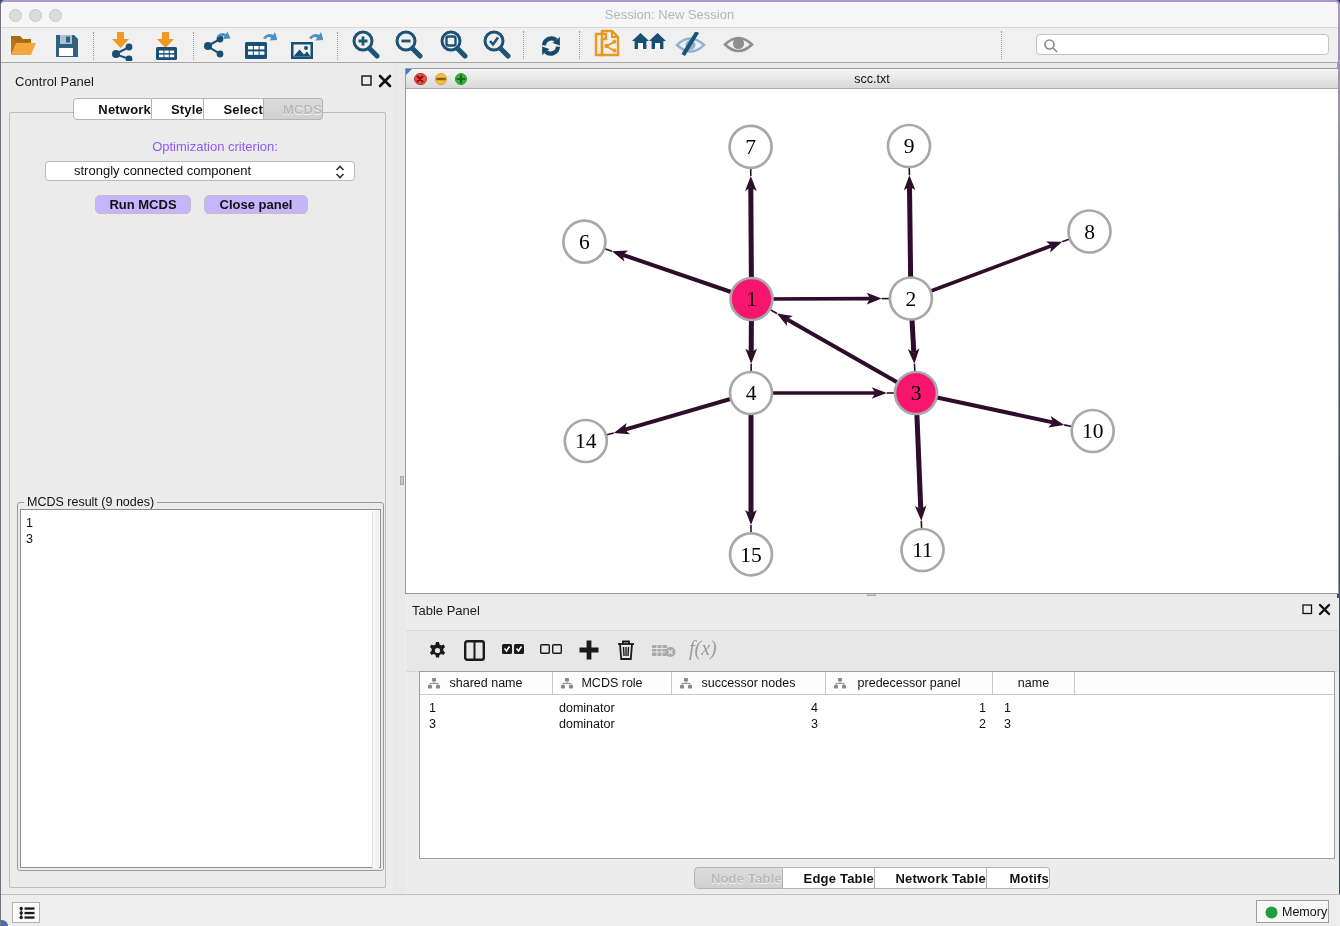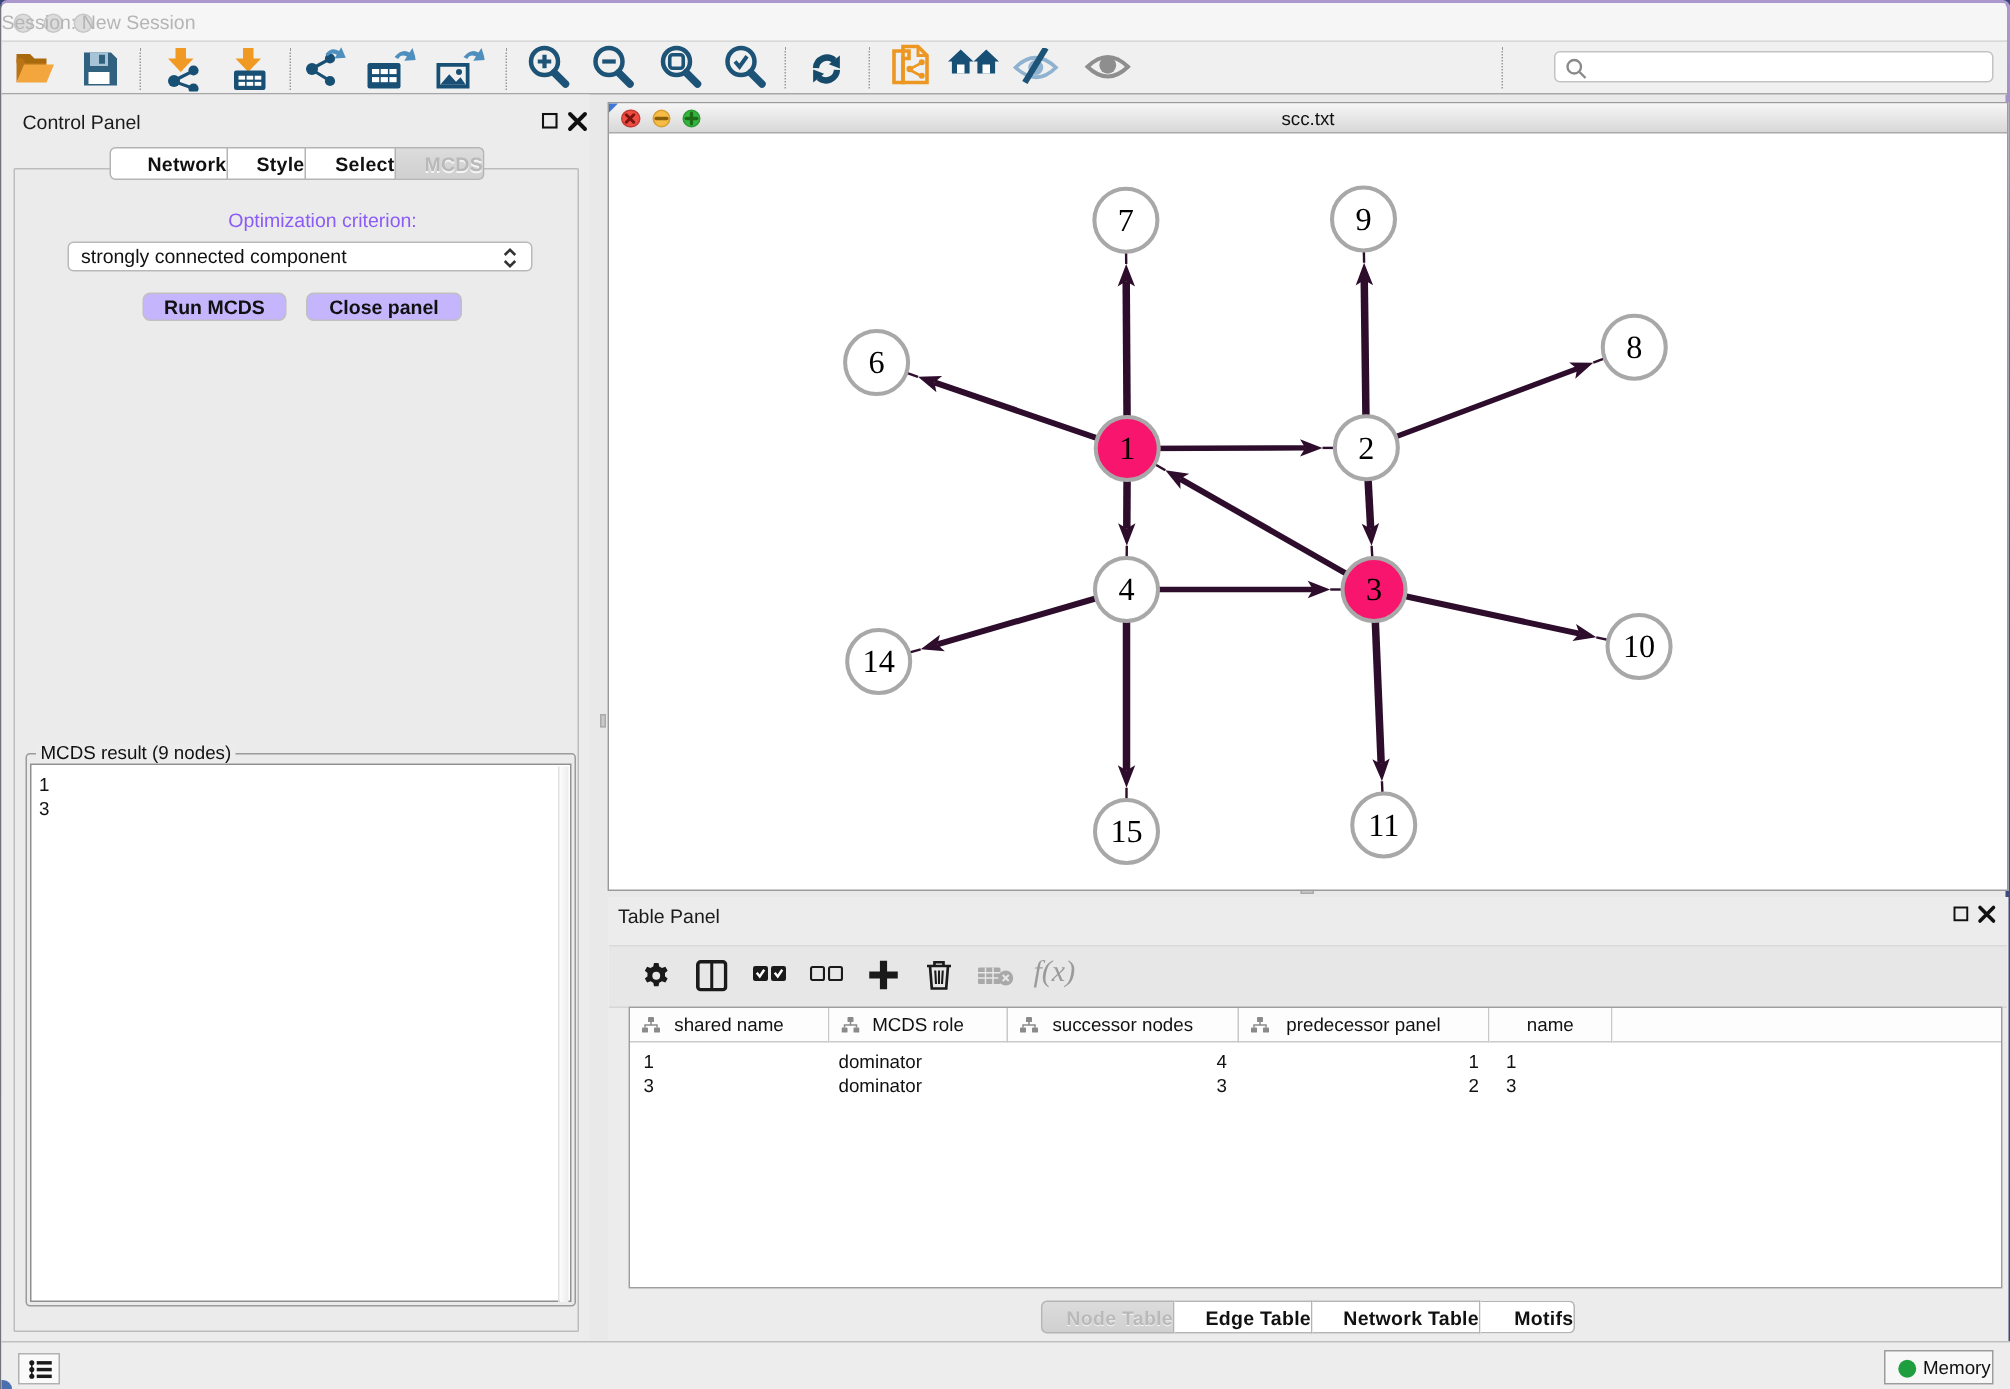--- a/index.html
+++ b/index.html
@@ -3,37 +3,37 @@
 <style>
 *{margin:0;padding:0;box-sizing:border-box}
 html,body{width:1340px;height:926px;overflow:hidden}
 body{font-family:"Liberation Sans",sans-serif;background:#36447a}
 #app{position:absolute;left:0;top:0;width:1340px;height:926px;background:#e9e9e9;
  border-top:2px solid #ab99cd;border-left:1px solid #73737f;
  border-radius:5px 5px 0 0}
 .abs{position:absolute}
 #titlebar{position:absolute;left:0;top:0;width:1337px;height:25px;background:#f6f6f6;border-radius:4px 4px 0 0}
 .tl{position:absolute;top:7px;width:13px;height:13px;border-radius:50%;background:#dcdcdc;border:1px solid #c8c8c8}
-#wtitle{position:absolute;top:5px;left:0;width:1337px;font-size:13px;color:#b5b5b5}
+#wtitle{position:absolute;top:5px;left:0;width:1337px;text-align:center;font-size:13px;color:#b5b5b5}
 #toolbar{position:absolute;left:0;top:25px;width:1337px;height:36px;background:#f0f0f0;border-bottom:1px solid #a6a6a6;border-top:1px solid #d8d8d8}
 .vsep{position:absolute;top:4px;height:28px;width:0;border-left:1px dotted #9a9a9a}
 #searchbox{position:absolute;left:1035px;top:7px;width:293px;height:21px;background:#fff;border:1px solid #c3c3c3;border-radius:4px}
 #searchbox svg{position:absolute;left:6px;top:3px}
 
 #cpanel{position:absolute;left:0;top:61px;width:392px;height:831px;background:#ececec}
 #cphead{position:absolute;left:14px;top:11px;font-size:13px;color:#1a1a1a}
 #cpbox{position:absolute;left:8px;top:49px;width:377px;height:776px;border:1px solid #bdbdbd;background:#ebebeb;border-radius:1px}
 .tabs{position:absolute;top:35px;height:22px;font-size:13px}
 .tab{position:absolute;top:0;height:22px;background:#fff;border:1px solid #b4b4b4;border-left:none;
  text-align:right;line-height:21px;color:#111;font-weight:bold;letter-spacing:.2px}
 .tab.first{border-left:1px solid #b4b4b4;border-radius:4px 0 0 4px}
 .tab.last{border-radius:0 4px 4px 0}
 .tab.sel{background:linear-gradient(#dcdcdc,#d0d0d0);color:#b9b9b9;text-shadow:0 1px 0 #f5f5f5}
 #optlabel{position:absolute;left:18px;top:76px;width:392px;text-align:center;font-size:13px;color:#8b5cf6}
-#dropdown{position:absolute;left:44px;top:98px;width:310px;height:20px;background:#fff;border:1px solid #b9b9b9;border-radius:4px;font-size:13px;line-height:18px;padding-left:8px;color:#111}
+#dropdown{position:absolute;left:44px;top:98px;width:310px;height:20px;background:#fff;border:1px solid #b9b9b9;border-radius:4px;font-size:13px;line-height:18px;padding-left:28px;color:#111}
 .btn{position:absolute;top:132px;height:19px;background:#c4b5fd;border:1px solid #c0c0c0;border-radius:5px;font-size:13px;font-weight:bold;text-align:center;line-height:17px;color:#111}
 #grpbox{position:absolute;left:16px;top:439px;width:367px;height:369px;border:1px solid #9b9b9b;border-radius:3px}
 #grplabel{position:absolute;left:6px;top:-8px;background:#ececec;padding:0 3px;font-size:12.5px;color:#111}
 #grpinner{position:absolute;left:2px;top:6px;width:361px;height:359px;background:#fff;border:1px solid #8f8f8f}
 #grpinner .txt{position:absolute;left:5px;top:5px;font-size:12.5px;line-height:16px;color:#111}
 #grpsb{position:absolute;right:1px;top:1px;width:7px;height:357px;background:linear-gradient(90deg,#fcfcfc,#ececec);border-left:1px solid #e0e0e0}
 
 #netwin{position:absolute;left:404px;top:66px;width:934px;height:526px;background:#fff;border:1px solid #9b9b9b}
 #nettitle{position:absolute;left:0;top:0;width:932px;height:20px;background:linear-gradient(#f6f6f6,#d8d8d8);border-bottom:1px solid #aaa}
 #nettitle .t{position:absolute;left:0;top:3px;width:100%;text-align:center;font-size:12.5px;color:#111}

